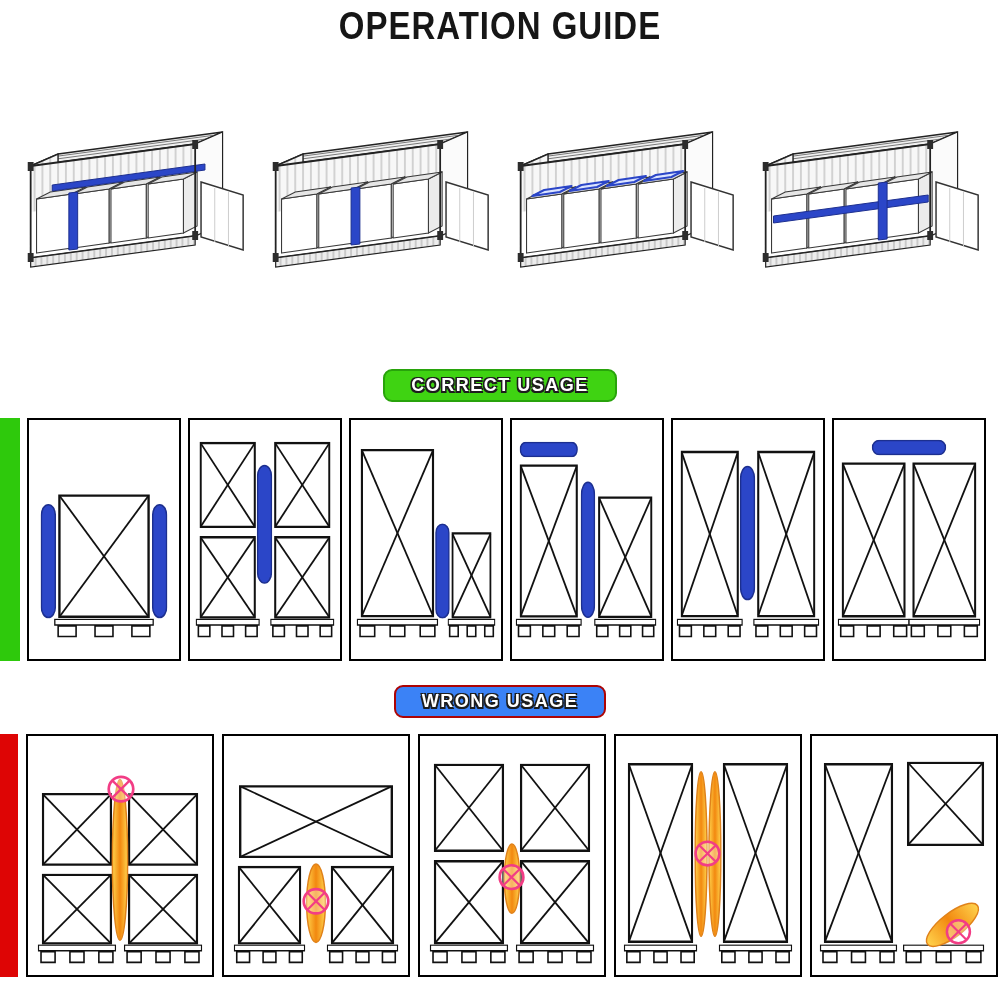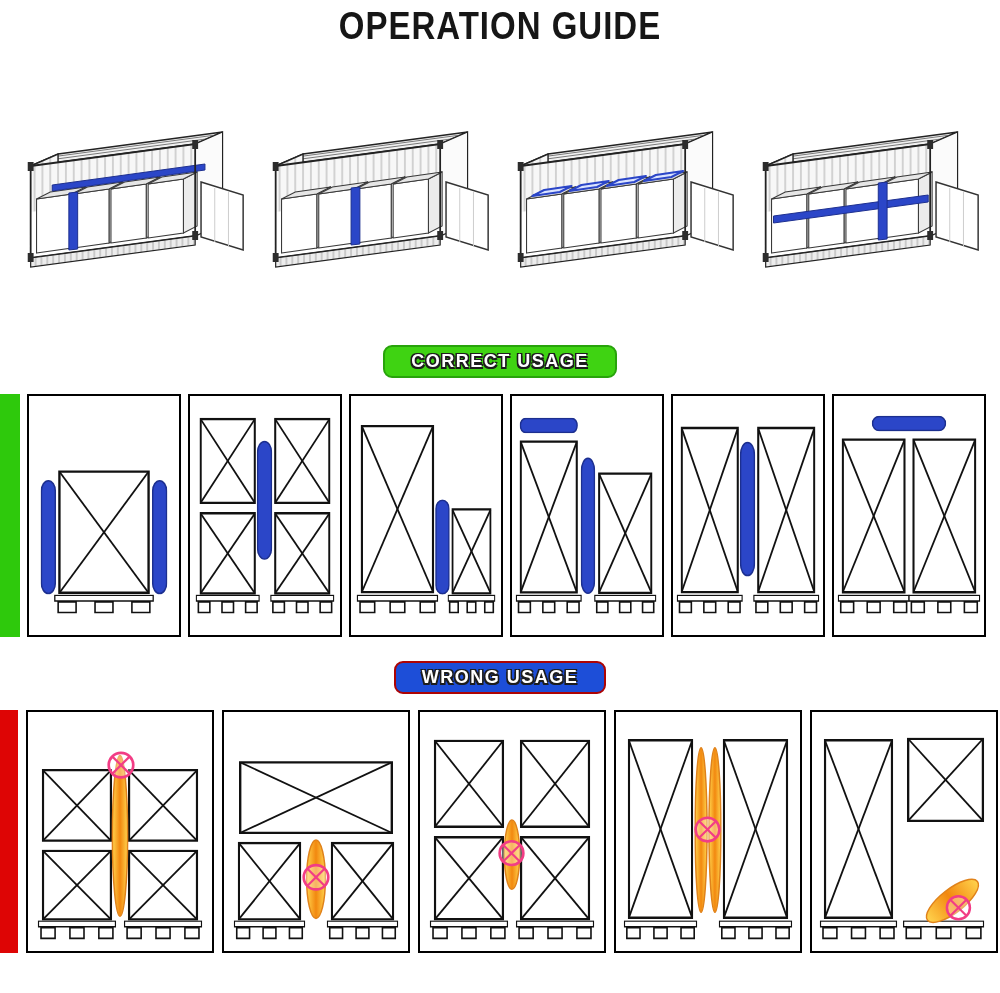--- a/index.html
+++ b/index.html
@@ -6,28 +6,28 @@
   body{
     width:1000px;height:993px;background:#ffffff;overflow:hidden;position:relative;
     font-family:"Liberation Sans",sans-serif;
   }
   .page-title{
     text-align:center;font-size:33px;font-weight:900;letter-spacing:1px;color:#161616;
     margin:4px 0 0 0;transform:scaleY(1.18);transform-origin:top center;
   }
   .containers-row{display:flex;justify-content:center;gap:10px;margin-top:50px;}
   .badge-wrap{display:flex;justify-content:center;}
-  .badge-wrap.correct{margin-top:48px;}
+  .badge-wrap.correct{margin-top:72px;}
   .badge-wrap.wrong{margin-top:24px;}
   .badge{
     padding:4px 26px;border-radius:9px;font-size:18px;font-weight:800;color:#fff;letter-spacing:1.5px;
     text-shadow:-1.5px -1.5px 0 #1d1d1d,1.5px -1.5px 0 #1d1d1d,-1.5px 1.5px 0 #1d1d1d,1.5px 1.5px 0 #1d1d1d,0 2px 0 #1d1d1d;
   }
   .badge.correct{background:#3fd312;border:2px solid #28a30b;}
-  .badge.wrong{background:#1d4ed8;border:2px solid #ad0404;}
+  .badge.wrong{background:#3b82f6;border:2px solid #ad0404;}
   .diagram-row{display:flex;align-items:stretch;margin-top:16px;}
   .diagram-row.correct{gap:7px;}
   .diagram-row.wrong{gap:8px;}
   .side-bar{flex:0 0 auto;}
   .side-bar.green{width:20px;background:#2ec90c;}
   .side-bar.red{width:18px;background:#de0505;}
   .panel{background:#fff;border:2px solid #000;flex:0 0 auto;}
 </style>
 </head>
 <body>

